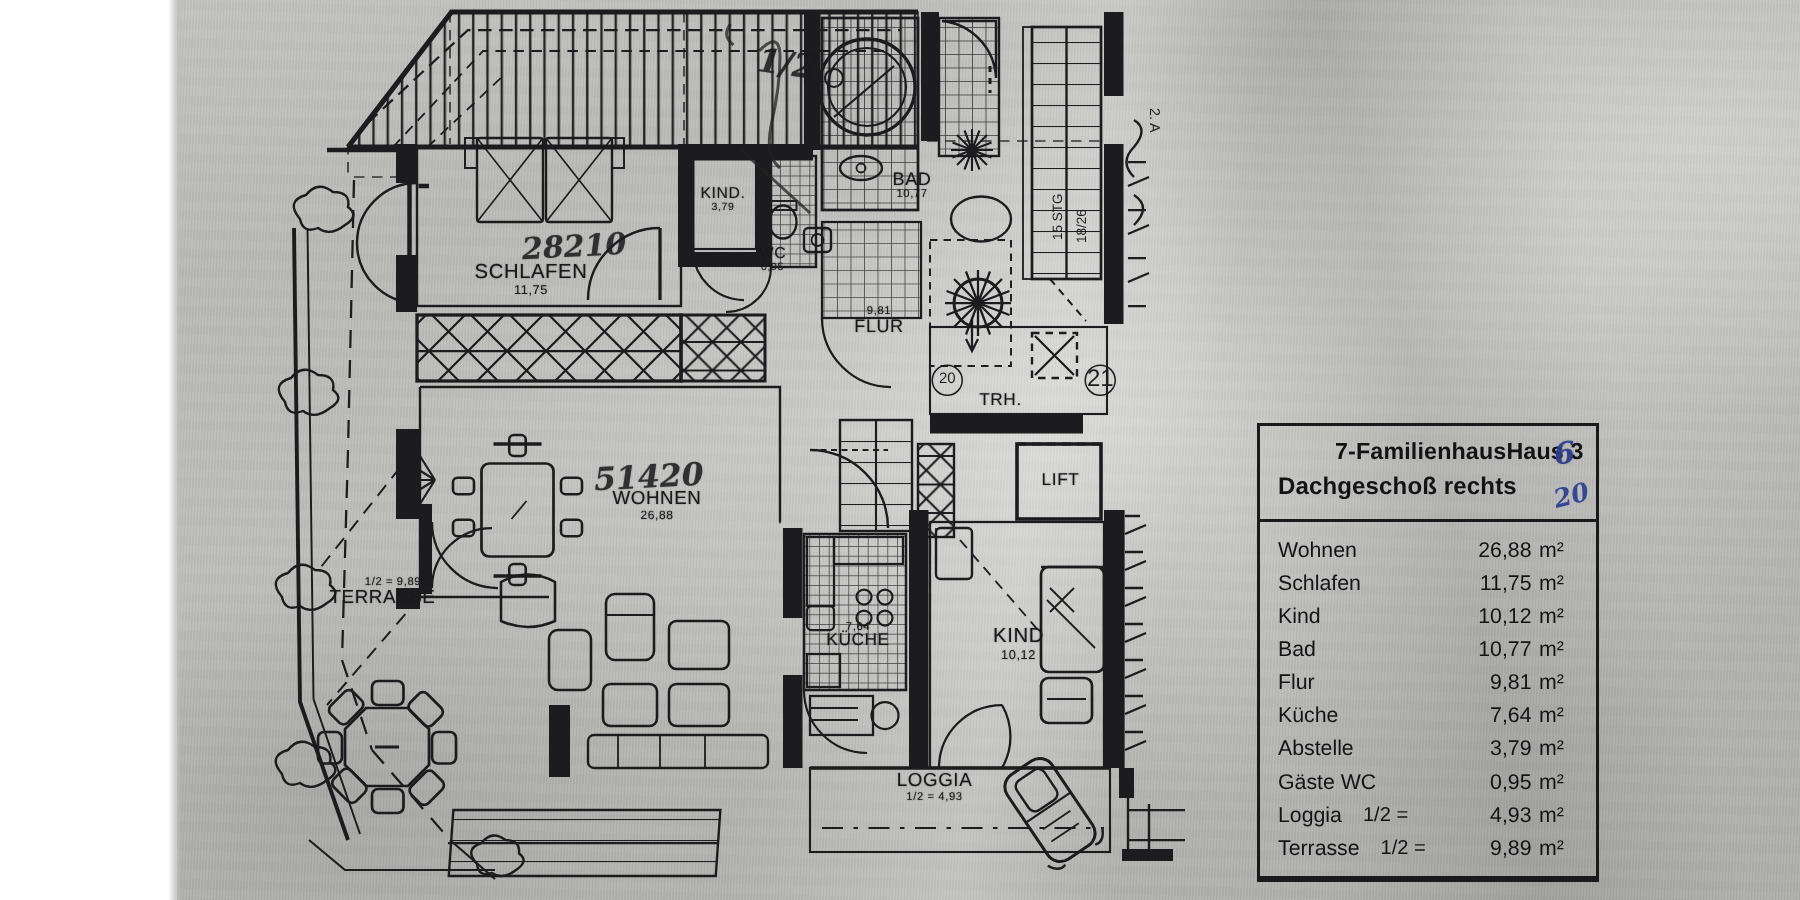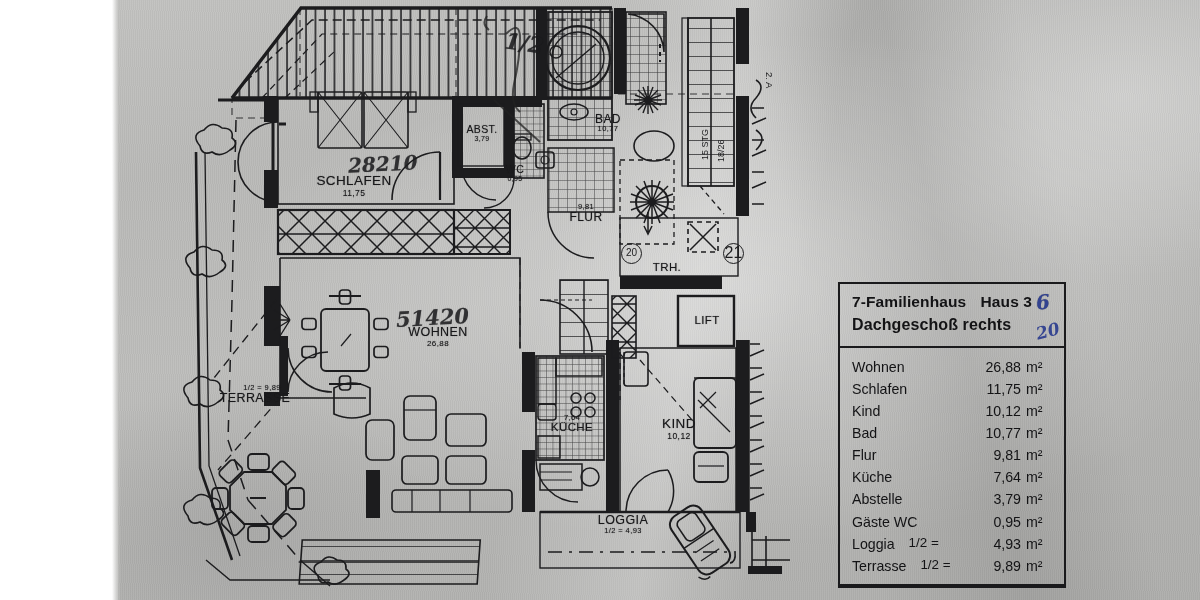--- a/index.html
+++ b/index.html
@@ -55,21 +55,21 @@
         color:#1c1c1e;text-align:center;
         font-family:"Liberation Sans",sans-serif;}
 
   
   #legend{position:absolute;background:transparent;
           border:2.2px solid #1a1a1c;box-sizing:border-box;
           color:#131315;font-family:"Liberation Sans","DejaVu Sans",sans-serif;}
   #legend .sec{box-sizing:border-box;}
   #legend .hdr{padding:9px 12px 8px 12px;border-bottom:2.2px solid #1a1a1c;position:relative;}
   #legend .hrow{display:flex;justify-content:space-between;align-items:baseline;
-                font-size:15.5px;font-weight:700;letter-spacing:.1px;margin-bottom:4.5px;}
+                font-size:15.5px;font-weight:700;letter-spacing:.1px;margin-bottom:4.5px;margin-left:38px;}
   #legend .hrow:last-child{margin-bottom:0;}
   #legend .hrow .l{white-space:nowrap;}
   #legend .hrow .r{white-space:nowrap;padding-right:20px;}
   #legend .hsingle{font-size:16px;font-weight:700;letter-spacing:.1px;margin-bottom:4.5px;}
 
   #legend .body{padding:8px 12px 7px 12px;border-bottom:2.2px solid #1a1a1c;}
   #legend .lrow{display:flex;justify-content:space-between;align-items:baseline;
                 font-size:14.2px;font-weight:400;line-height:1.555;}
   #legend .lrow .nm{white-space:nowrap;display:flex;gap:0;}
   #legend .lrow .nm .half{display:inline-block;margin-left:14px;font-size:13.4px;}
@@ -474,21 +474,21 @@
     <span class="ar" style="font-size:7.5px;">9,81</span>
     <span class="nm" style="font-size:12px;">FLUR</span>
   </div>
 
   <div class="rlab" style="left:536px;top:414px;width:72px;">
     <span class="ar" style="font-size:7.5px;">7,64</span>
     <span class="nm" style="font-size:11.5px;">KÜCHE</span>
   </div>
 
   <div class="rlab" style="left:456px;top:124px;width:52px;">
-    <span class="nm" style="font-size:10.5px;">ABST.</span>
+    <span class="nm" style="font-size:10.5px;">KIND.</span>
     <span class="ar" style="font-size:7px;">3,79</span>
   </div>
 
   <div class="rlab" style="left:496px;top:164px;width:38px;">
     <span class="nm" style="font-size:10.5px;">WC</span>
     <span class="ar" style="font-size:7px;">0,95</span>
   </div>
 
   <div class="rlab" style="left:206px;top:384px;width:98px;text-align:center;">
     <span class="ar" style="font-size:7.5px;padding-left:14px;">1/2 = 9,89</span>

